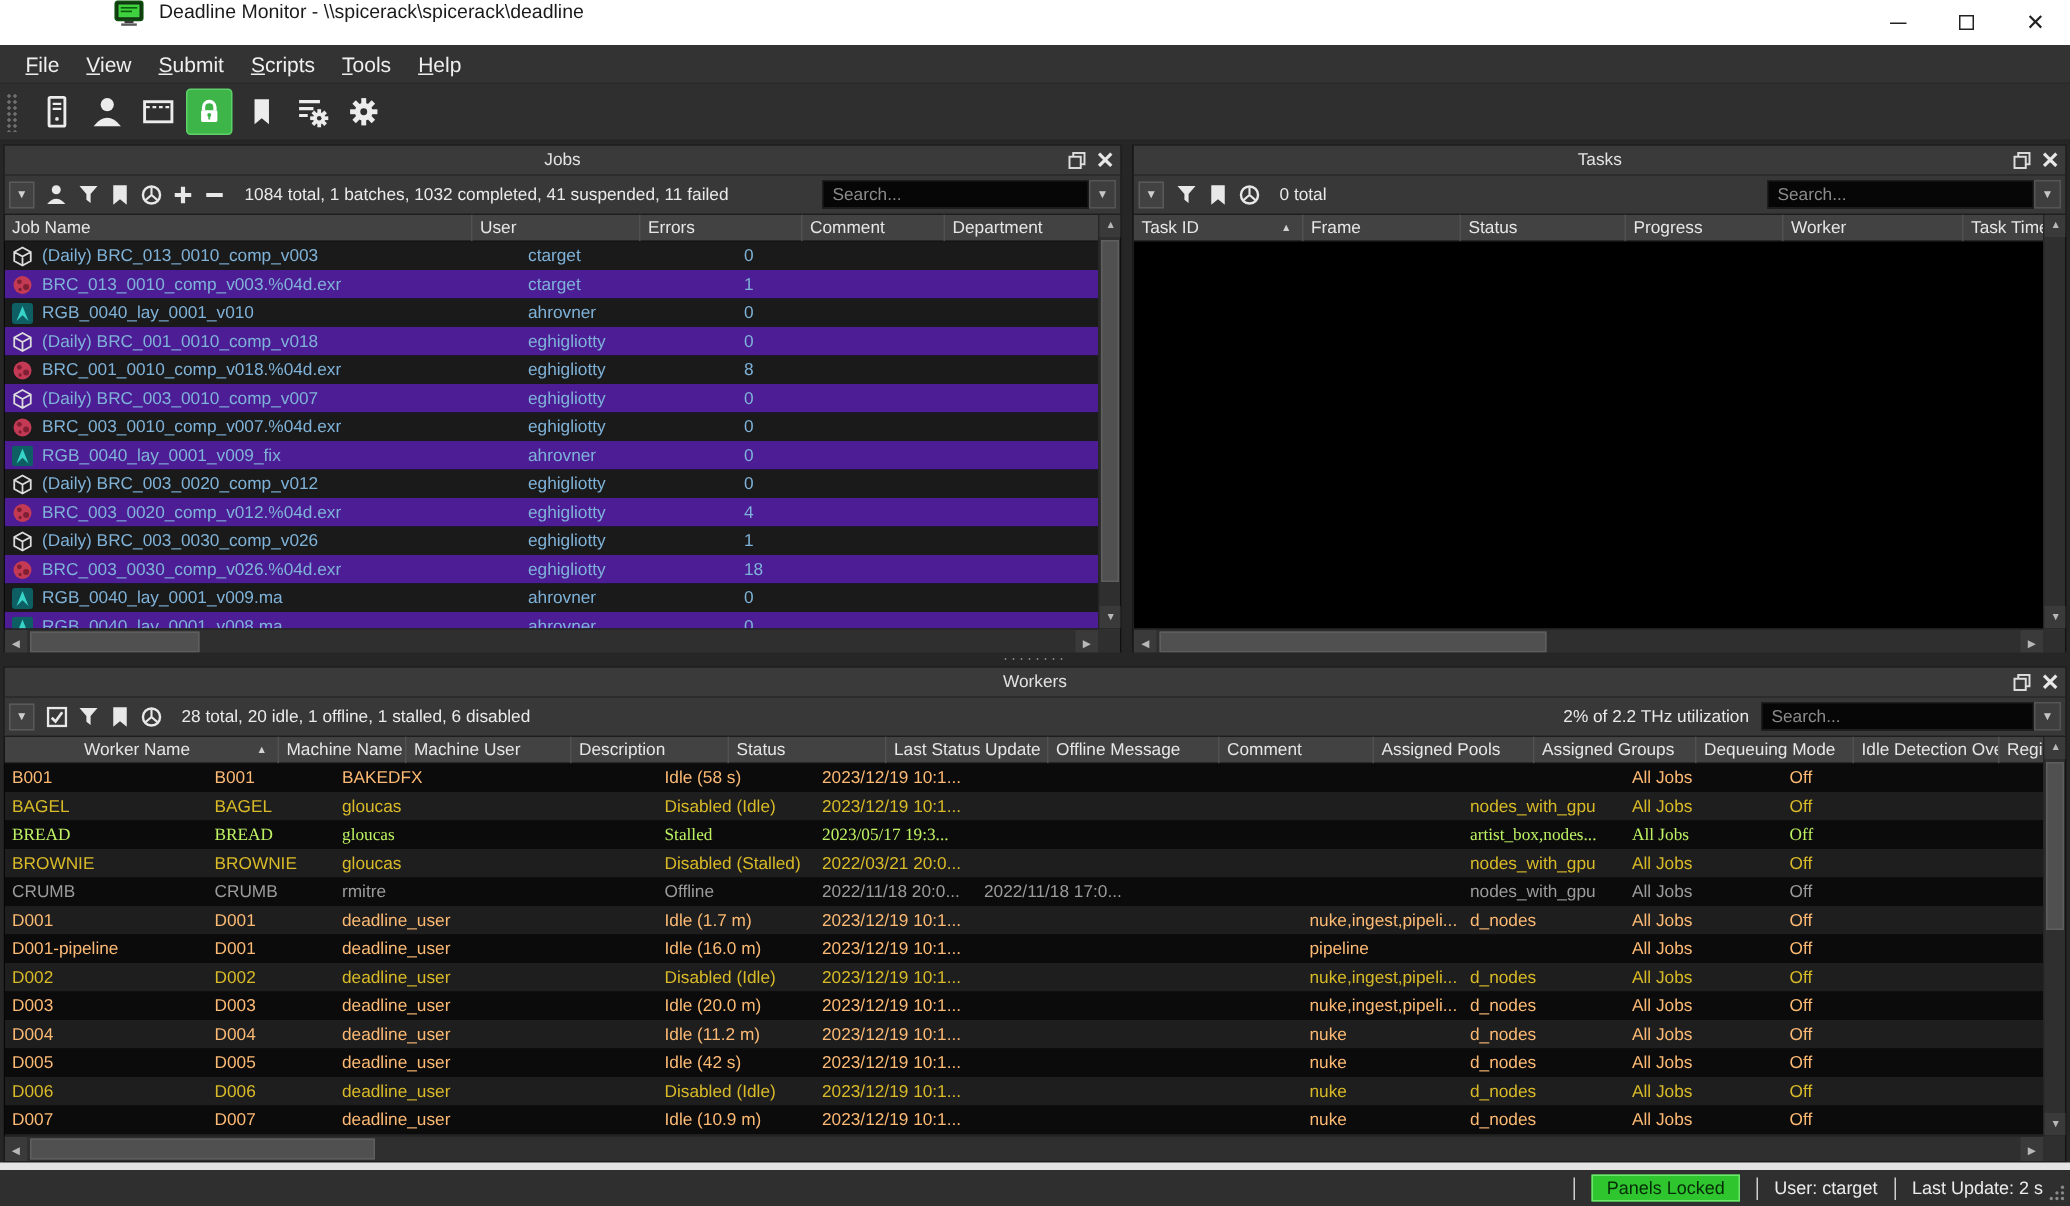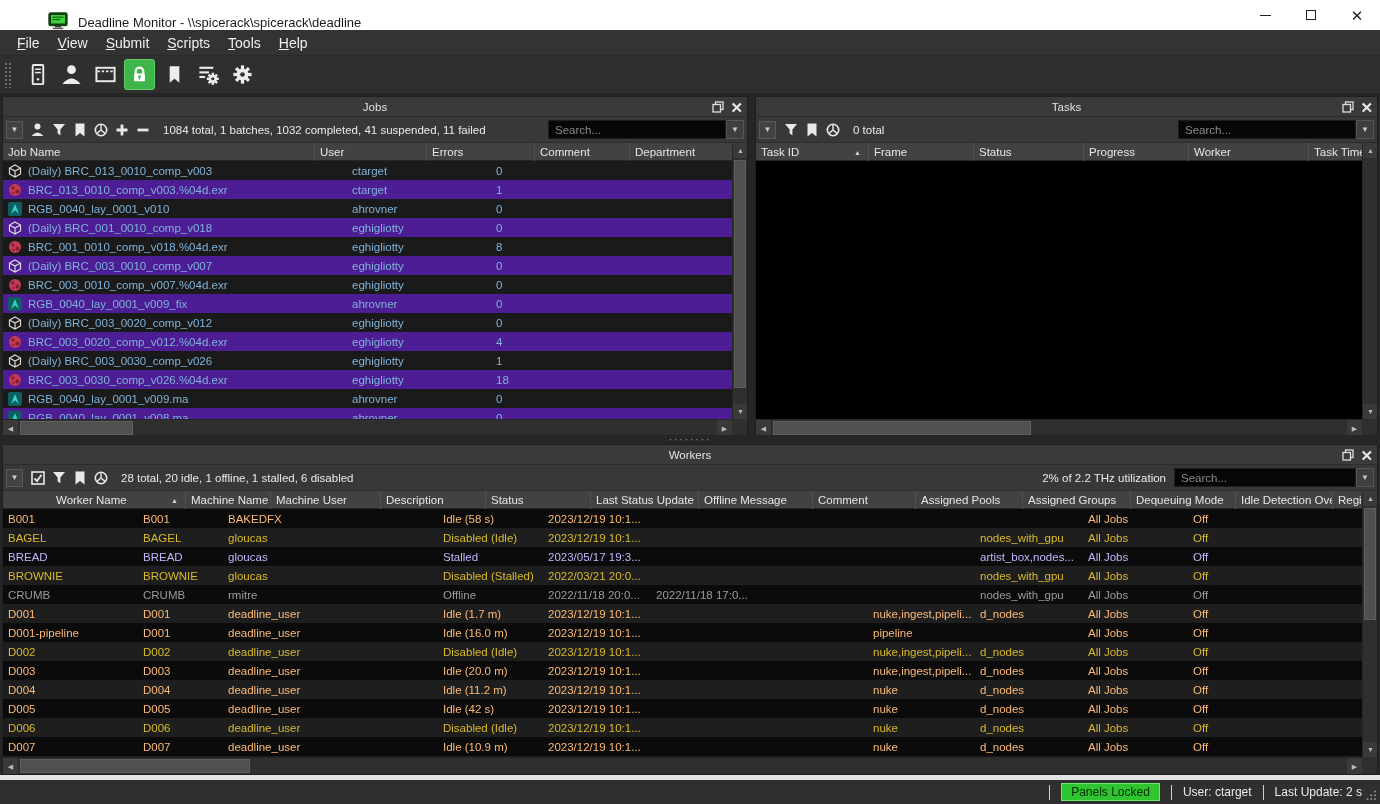--- a/index.html
+++ b/index.html
@@ -1,21 +1,21 @@
 <!DOCTYPE html>
 <html><head>
 <meta charset="utf-8">
 <style>
   * { margin:0; padding:0; box-sizing:border-box; }
   html,body { width:1380px; height:804px; overflow:hidden; background:#1a1a1a;
     font-family:"Liberation Sans", sans-serif; }
   .app { position:relative; width:1380px; height:804px; background:#262626; }
 
   
-  .titlebar { height:30px; background:#ffffff; display:flex; align-items:flex-end; position:relative; }
+  .titlebar { height:30px; background:#ffffff; display:flex; align-items:flex-start; position:relative;padding-left:28px; }
   .app-ico { margin-left:48px; width:20px; height:18px; display:flex; align-items:center; }
   .title-text { margin-left:10px; font-size:13px; color:#1b1b1b; }
   .win-controls { position:absolute; right:0; top:0; height:30px; display:flex; }
   .win-btn { width:46px; height:30px; display:flex; align-items:center; justify-content:center; cursor:default; }
   .glyph-min { width:11px; height:0; border-top:1.6px solid #222; }
   .glyph-max { width:10px; height:10px; border:1.6px solid #222; }
   .glyph-close { font-size:15px; color:#222; line-height:1; }
 
   
   .menubar { height:26px; background:#333333; display:flex; align-items:center; padding-left:8px; border-bottom:1px solid #2a2a2a; }
@@ -81,21 +81,21 @@
   .jobs-rows .row { color:#7fb2d8; }
   .name-cell { display:flex; align-items:center; gap:6px; }
   .job-icon { width:14px; height:14px; flex:none; display:flex; align-items:center; justify-content:center; }
   .job-icon svg { display:none; width:14px; height:14px; }
   .job-icon.cube svg.i-cube { display:block; }
   .job-icon.nuke svg.i-nuke { display:block; }
   .job-icon.maya svg.i-maya { display:block; }
 
   .workers-rows .row { color:#fdba74; }
   .row.tone-yellow { color:#d9ba28; }
-  .row.tone-red    { color:#c4b5fd; }
+  .row.tone-red    { color:#bef264;font-family:Liberation Serif, serif; }
   .row.tone-gray   { color:#9b9b9b; }
 
   
   .vscroll { position:absolute; right:0; top:0; bottom:17px; width:15px; background:#2f2f2f; border-left:1px solid #262626; }
   .hscroll { position:absolute; left:0; right:15px; bottom:0; height:17px; background:#2f2f2f; border-top:1px solid #262626; }
   .sb-btn { position:absolute; width:15px; height:15px; background:#3a3a3a; color:#b8b8b8; font-size:7px;
     display:flex; align-items:center; justify-content:center; }
   .sb-btn.up { top:0; } .sb-btn.down { bottom:0; }
   .sb-btn.left { left:0; height:17px; } .sb-btn.right { right:0; height:17px; }
   .sb-thumb-v { position:absolute; left:1px; right:1px; background:#505050; border:1px solid #5e5e5e; }

